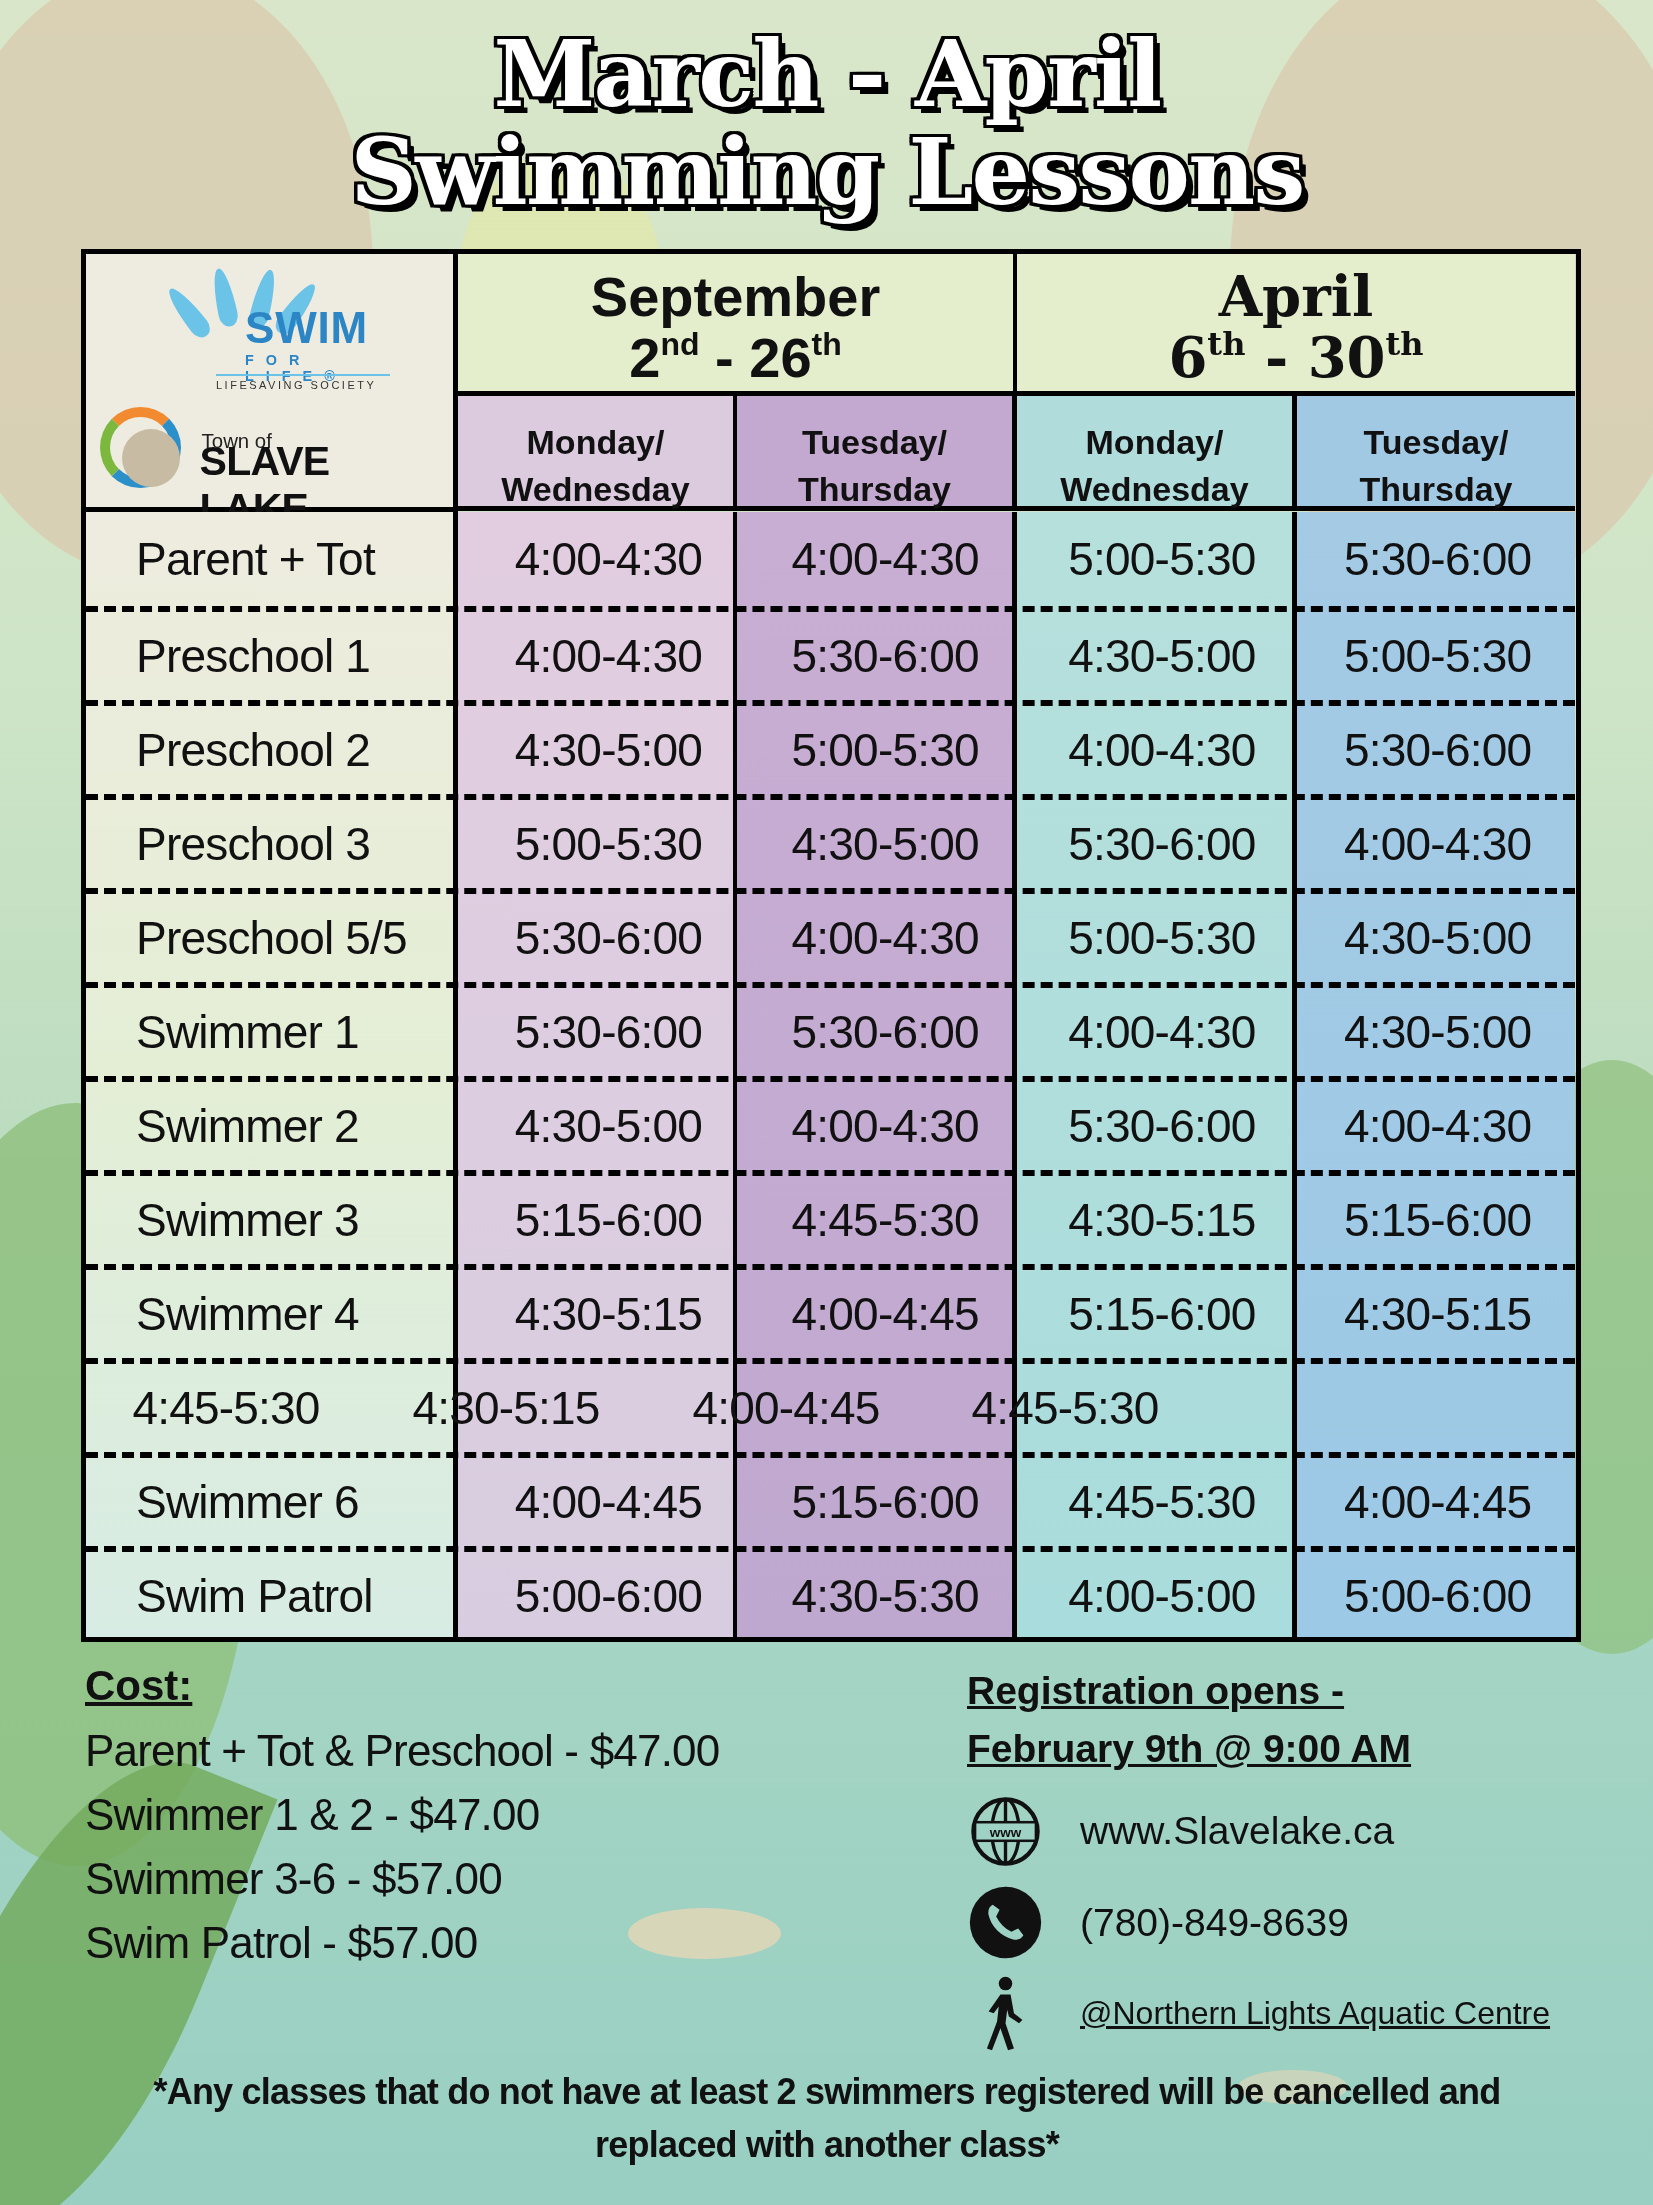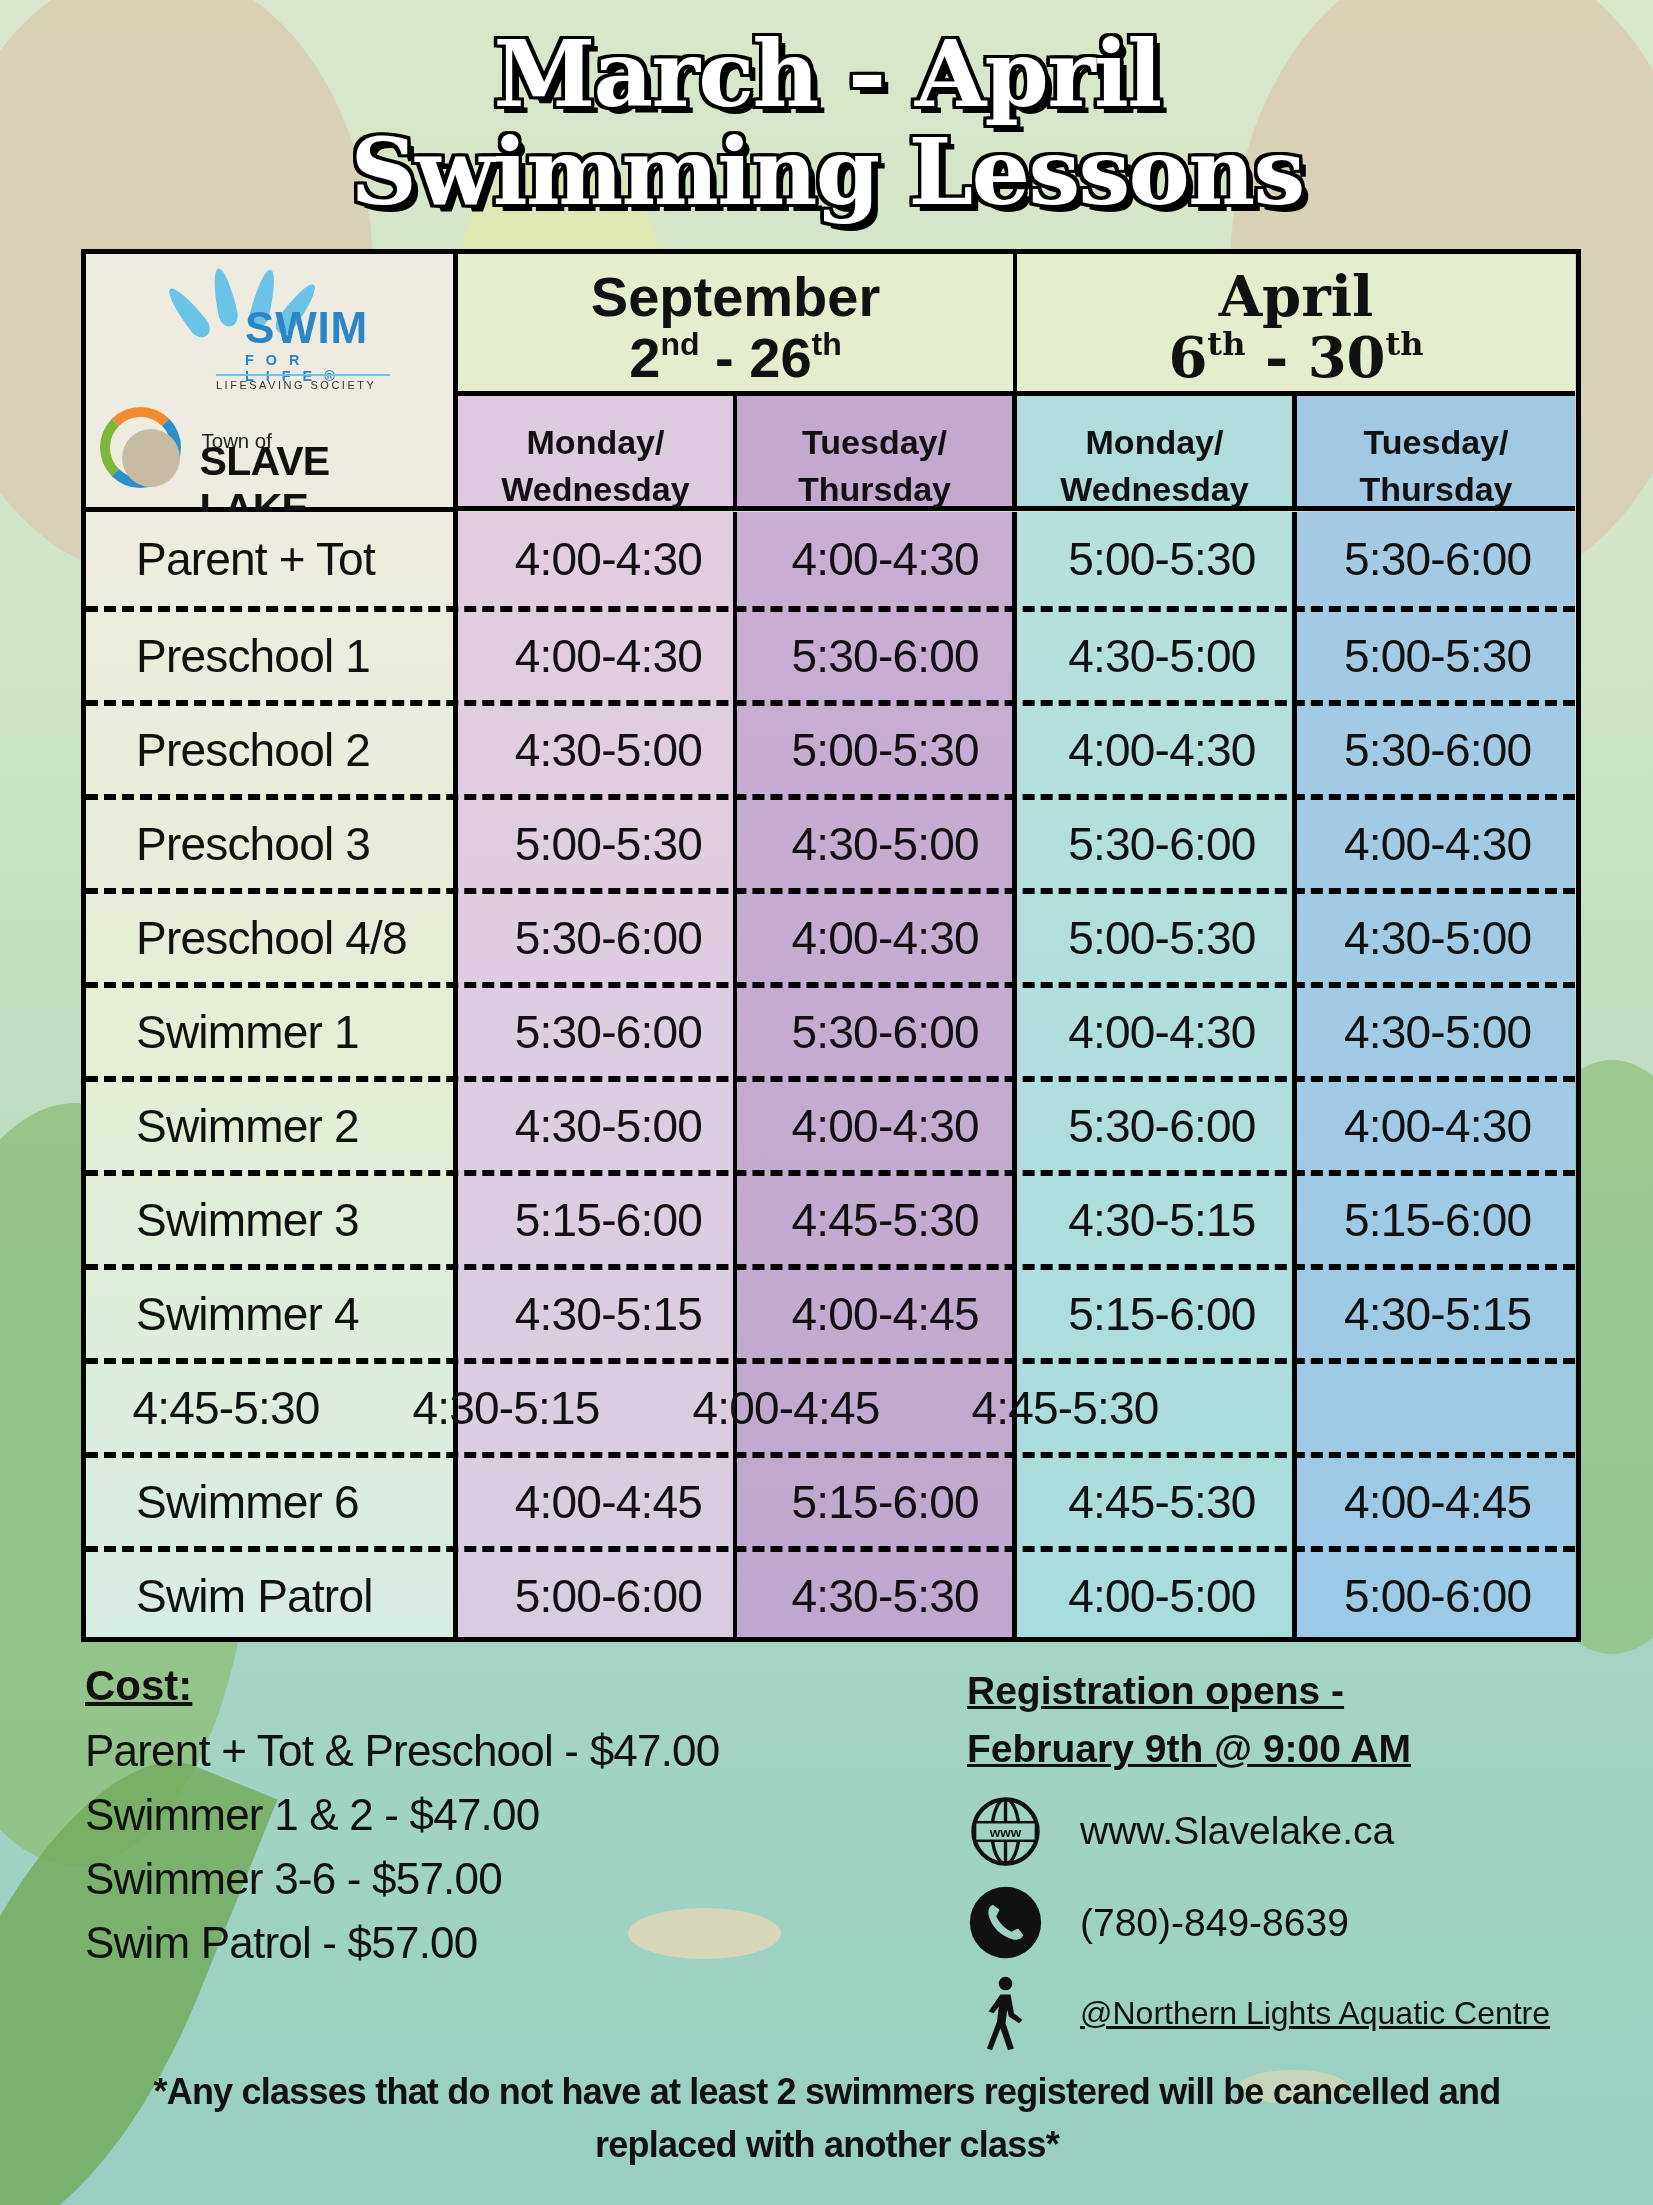--- a/index.html
+++ b/index.html
@@ -195,21 +195,21 @@
         <div class="cell t">5:30-6:00</div>
       </div>
       <div class="row">
         <div class="cell name">Preschool 3</div>
         <div class="cell t">5:00-5:30</div>
         <div class="cell t">4:30-5:00</div>
         <div class="cell t">5:30-6:00</div>
         <div class="cell t">4:00-4:30</div>
       </div>
       <div class="row">
-        <div class="cell name">Preschool 4/8</div>
+        <div class="cell name">Preschool 5/5</div>
         <div class="cell t">5:30-6:00</div>
         <div class="cell t">4:00-4:30</div>
         <div class="cell t">5:00-5:30</div>
         <div class="cell t">4:30-5:00</div>
       </div>
       <div class="row">
         <div class="cell name">Swimmer 1</div>
         <div class="cell t">5:30-6:00</div>
         <div class="cell t">5:30-6:00</div>
         <div class="cell t">4:00-4:30</div>

